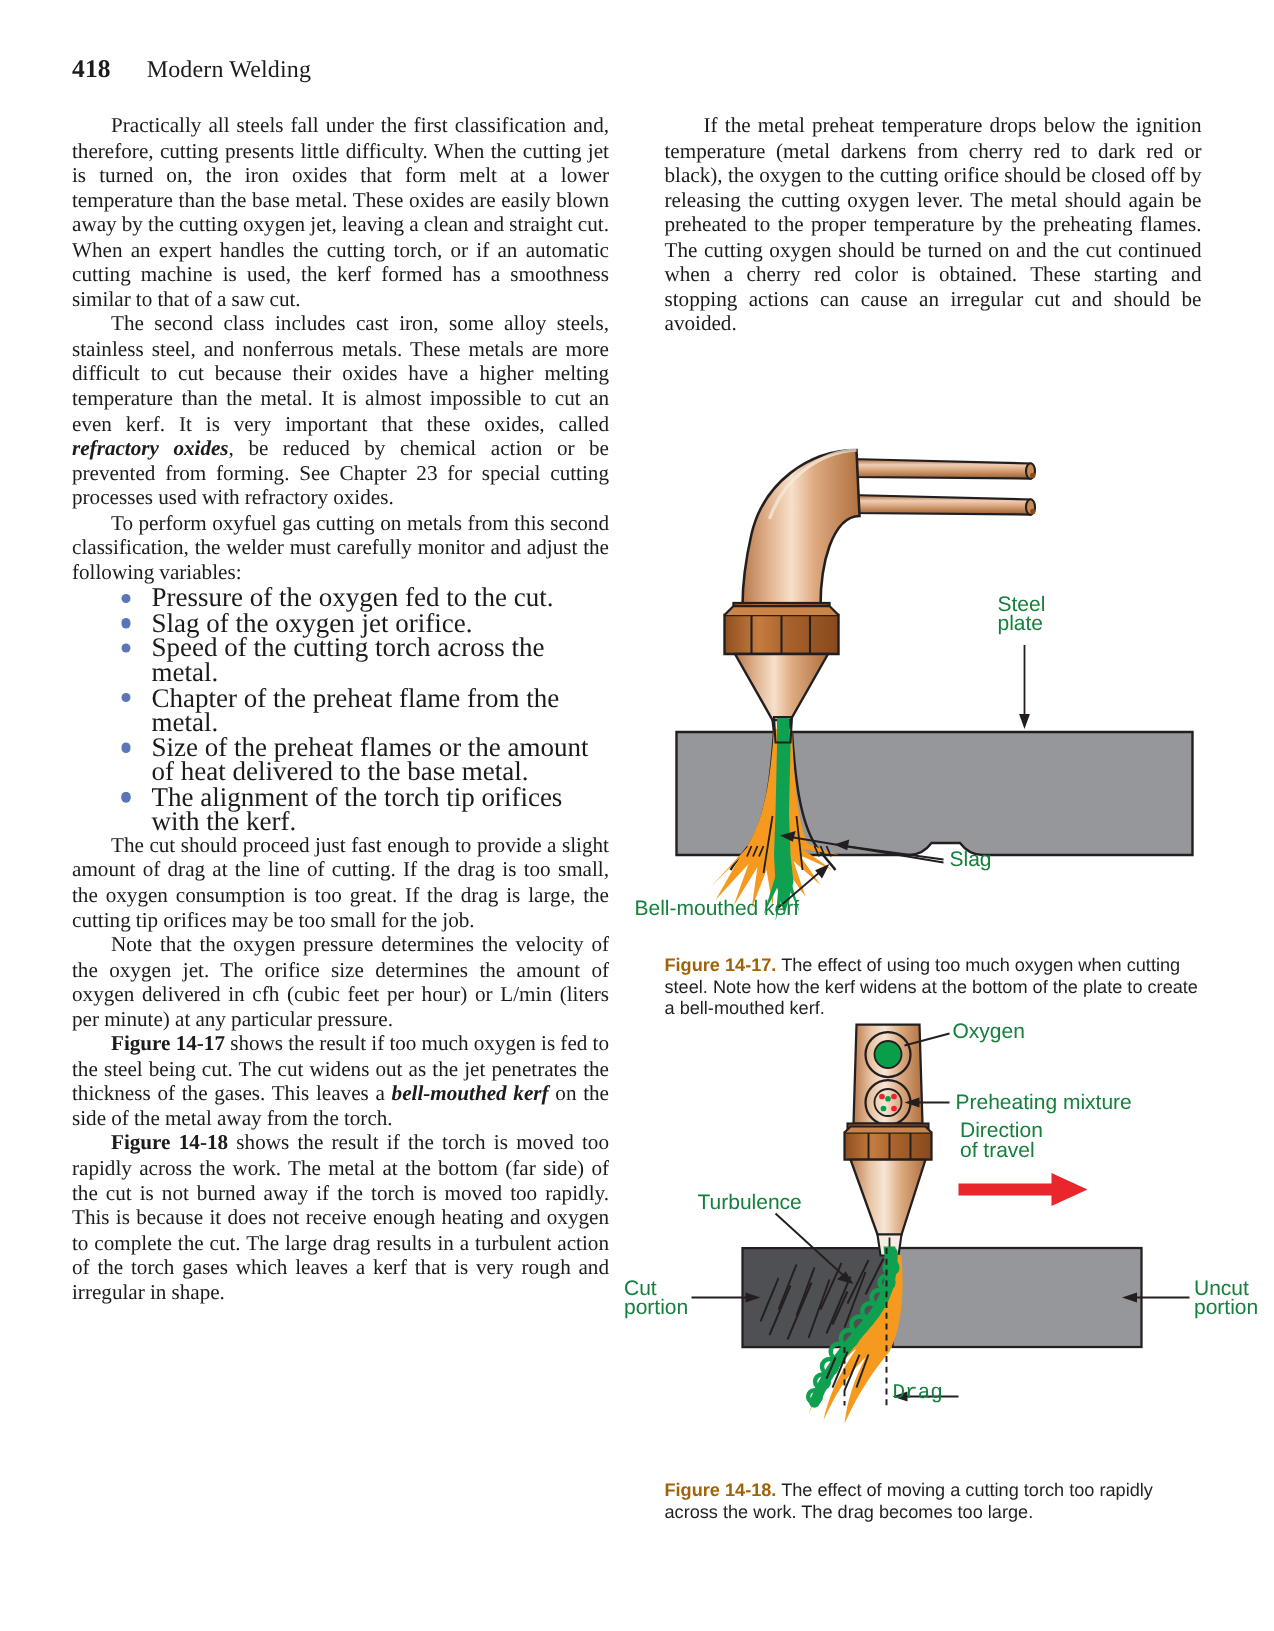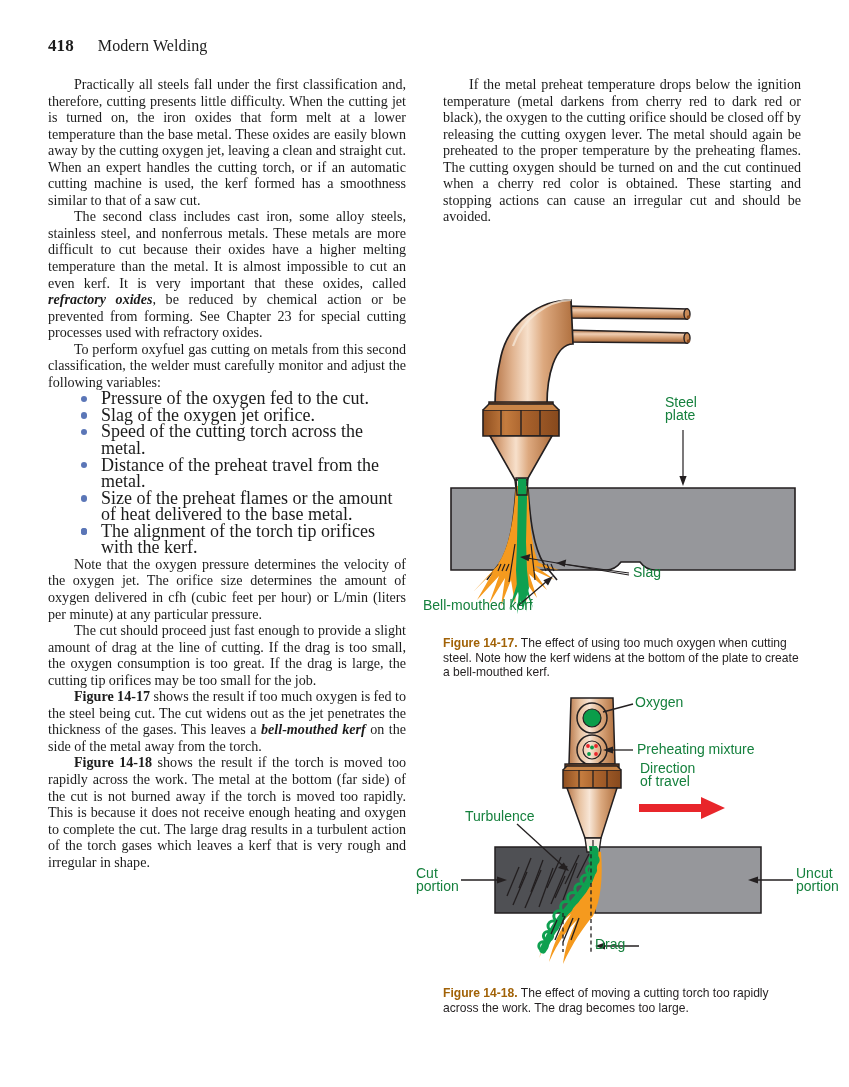--- a/index.html
+++ b/index.html
@@ -113,28 +113,28 @@
   <p class="body">Practically all steels fall under the first classification and, therefore, cutting presents little difficulty. When the cutting jet is turned on, the iron oxides that form melt at a lower temperature than the base metal. These oxides are easily blown away by the cutting oxygen jet, leaving a clean and straight cut. When an expert handles the cutting torch, or if an automatic cutting machine is used, the kerf formed has a smoothness similar to that of a saw cut.</p>
 
   <p class="body"><span>The second class includes cast iron, some alloy steels, stainless steel, and nonferrous metals. These metals are more difficult to cut because their oxides have a higher melting temperature than the metal. It is almost impossible to cut an even kerf. It is very important that these oxides, called </span><b class="bi">refractory oxides</b><span>, be reduced by chemical action or be prevented from forming. See Chapter 23 for special cutting processes used with refractory oxides.</span></p>
 
   <p class="body">To perform oxyfuel gas cutting on metals from this second classification, the welder must carefully monitor and adjust the following variables:</p>
 
   <ul class="varlist">
     <li><span class="dot"></span><span>Pressure of the oxygen fed to the cut.</span></li>
     <li><span class="dot"></span><span>Slag of the oxygen jet orifice.</span></li>
     <li><span class="dot"></span><span>Speed of the cutting torch across the metal.</span></li>
-    <li><span class="dot"></span><span>Distance of the preheat travel from the metal.</span></li>
+    <li><span class="dot"></span><span>Chapter of the preheat flame from the metal.</span></li>
     <li><span class="dot"></span><span>Size of the preheat flames or the amount of heat delivered to the base metal.</span></li>
     <li><span class="dot"></span></li>
     <li><span class="dot"></span><span>The alignment of the torch tip orifices with the kerf.</span></li>
   </ul>
 
+  <p class="body">The cut should proceed just fast enough to provide a slight amount of drag at the line of cutting. If the drag is too small, the oxygen consumption is too great. If the drag is large, the cutting tip orifices may be too small for the job.</p>
   <p class="body">Note that the oxygen pressure determines the velocity of the oxygen jet. The orifice size determines the amount of oxygen delivered in cfh (cubic feet per hour) or L/min (liters per minute) at any particular pressure.</p>
-  <p class="body">The cut should proceed just fast enough to provide a slight amount of drag at the line of cutting. If the drag is too small, the oxygen consumption is too great. If the drag is large, the cutting tip orifices may be too small for the job.</p>
 
   <p class="body"><b class="fig-ref">Figure 14-17</b><span> shows the result if too much oxygen is fed to the steel being cut. The cut widens out as the jet penetrates the thickness of the gases. This leaves a </span><b class="bi">bell-mouthed kerf</b><span> on the side of the metal away from the torch.</span></p>
 
   <p class="body"><b class="fig-ref">Figure 14-18</b><span> shows the result if the torch is moved too rapidly across the work. The metal at the bottom (far side) of the cut is not burned away if the torch is moved too rapidly. This is because it does not receive enough heating and oxygen to complete the cut. The large drag results in a turbulent action of the torch gases which leaves a kerf that is very rough and irregular in shape.</span></p>
 </div>
 
 <div class="column" id="col-right">
   <p class="body">If the metal preheat temperature drops below the ignition temperature (metal darkens from cherry red to dark red or black), the oxygen to the cutting orifice should be closed off by releasing the cutting oxygen lever. The metal should again be preheated to the proper temperature by the preheating flames. The cutting oxygen should be turned on and the cut continued when a cherry red color is obtained. These starting and stopping actions can cause an irregular cut and should be avoided.</p>
 </div>
 
@@ -256,21 +256,21 @@
 plate</span>
   <span class="artlabel" style="left:190px; top:274px;">Slag</span>
   <span class="artlabel" style="left:-20px; top:307px;">Bell-mouthed kerf</span>
 </div>
 
 <div class="figcaption" style="position:absolute; left:443px; top:636px; width:356px;">
   <span class="lbl">Figure 14-17.</span>
   <span class="capbody">The effect of using too much oxygen when cutting steel. Note how the kerf widens at the bottom of the plate to create a bell-mouthed kerf.</span>
 </div>
 
-<div class="figure" id="fig18" style="left:443px; top:700px; width:360px; height:270px;">
+<div class="figure" id="fig18" style="left:443px; top:685px; width:360px; height:270px;">
   <svg width="360" height="270" viewBox="0 0 360 270">
     <defs>
       <linearGradient id="cuGrad2" x1="0" y1="0" x2="1" y2="0">
         <stop offset="0%" stop-color="#b97a4d"></stop>
         <stop offset="25%" stop-color="#e8c3a2"></stop>
         <stop offset="45%" stop-color="#f8e6d6"></stop>
         <stop offset="68%" stop-color="#dba97f"></stop>
         <stop offset="100%" stop-color="#b0703f"></stop>
       </linearGradient>
       <linearGradient id="nutGrad2" x1="0" y1="0" x2="1" y2="0">
@@ -395,19 +395,19 @@
 
   <span class="artlabel" style="left:192px; top:-4px;">Oxygen</span>
   <span class="artlabel" style="left:194px; top:43px;">Preheating mixture</span>
   <span class="artlabel" style="left:197px; top:62px;">Direction
 of travel</span>
   <span class="artlabel" style="left:22px; top:110px;">Turbulence</span>
   <span class="artlabel" style="left:-27px; top:167px;">Cut
 portion</span>
   <span class="artlabel" style="left:353px; top:167px;">Uncut
 portion</span>
-  <span class="artlabel" style="left:152px; top:238px;">Drag</span>
+  <span class="artlabel" style="left:152px; top:238px;font-family:Liberation Mono, monospace;">Drag</span>
 </div>
 
 <div class="figcaption" style="position:absolute; left:443px; top:986px; width:356px;">
   <span class="lbl">Figure 14-18.</span>
   <span class="capbody">The effect of moving a cutting torch too rapidly across the work. The drag becomes too large.</span>
 </div>
 
 </body></html>

